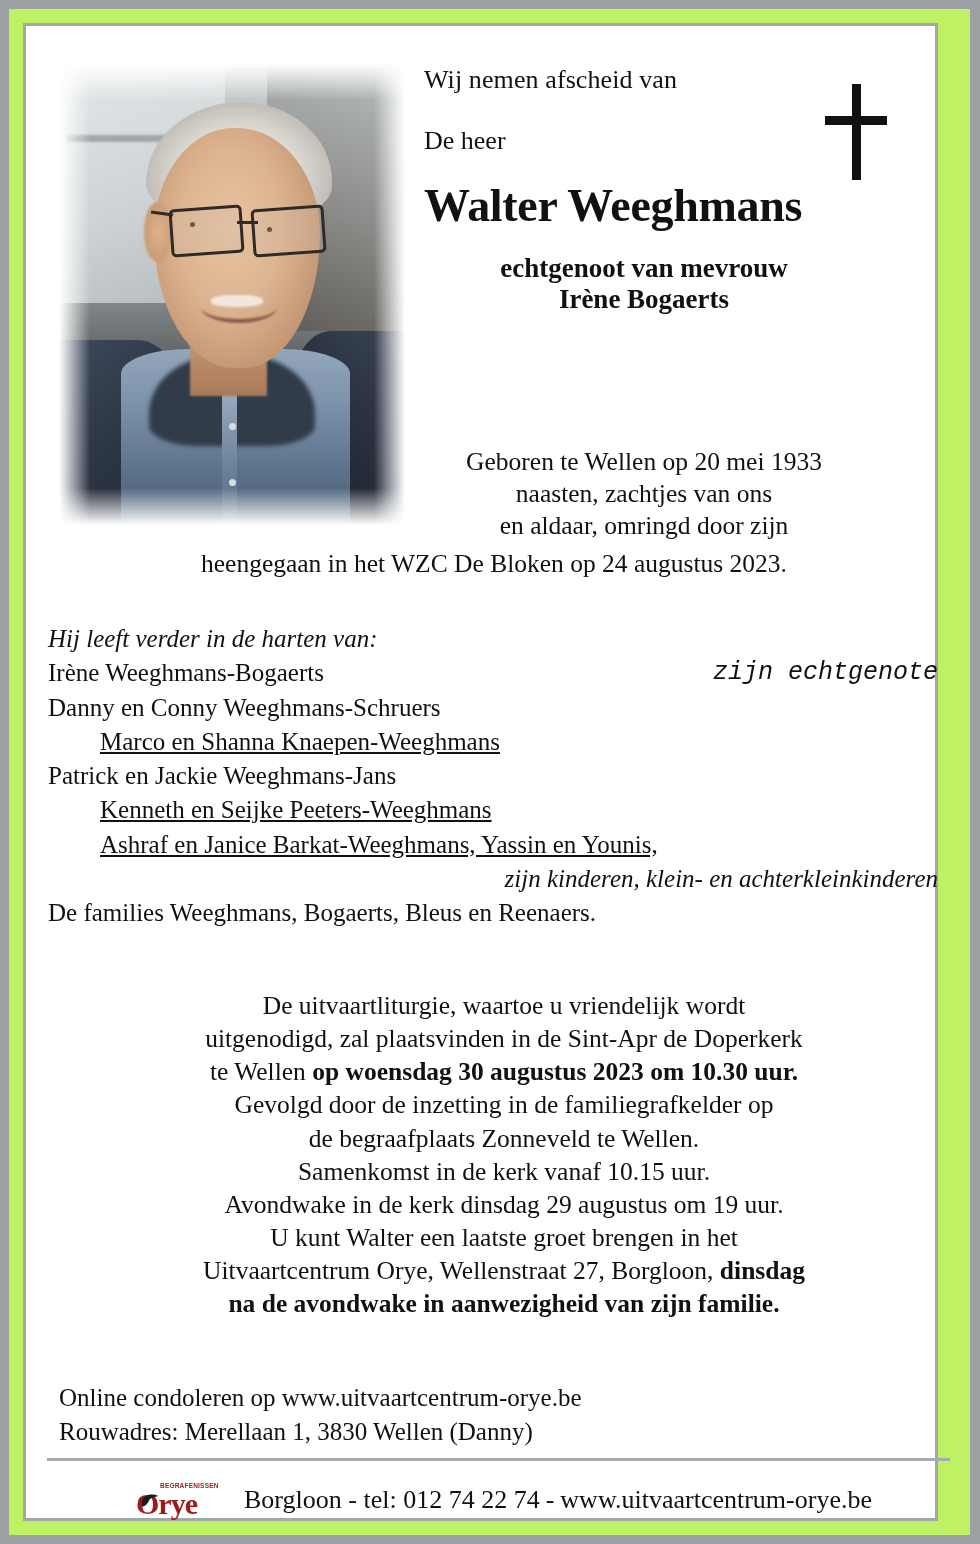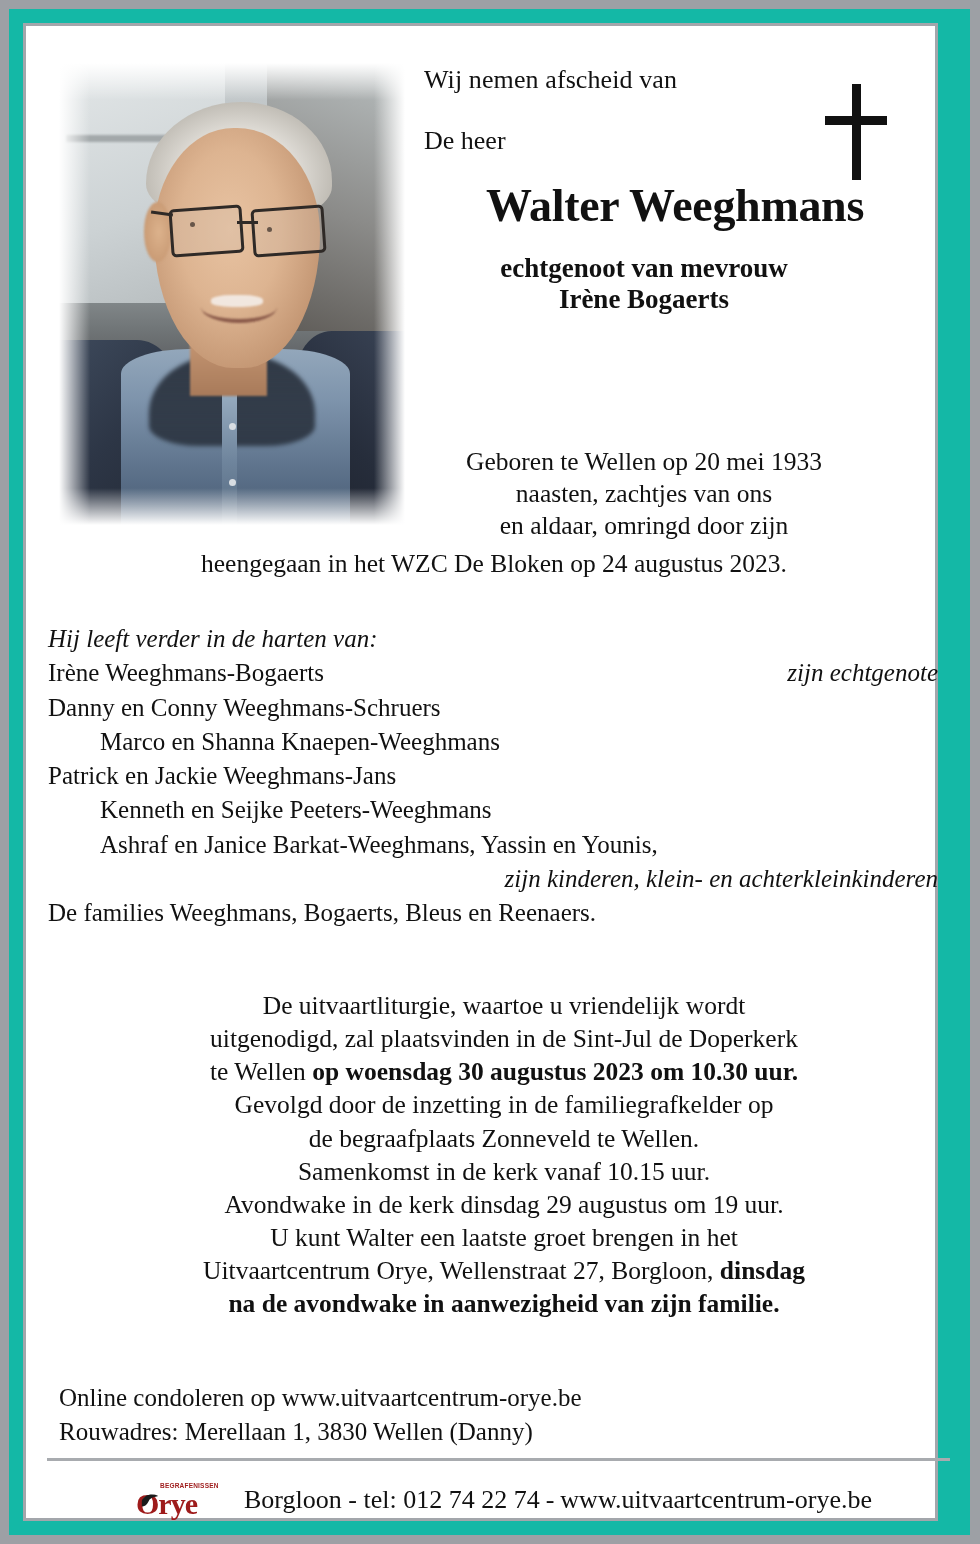--- a/index.html
+++ b/index.html
@@ -22,21 +22,21 @@
     left: 0; top: 0;
     width: 980px;
     height: 1544px;
     background: #9da0a5;           
     box-sizing: border-box;
     padding: 9px 10px 9px 9px;
   }
   .card-white {
     width: 100%;
     height: 100%;
-    background: #14b8a6;
+    background: #bef264;
     box-sizing: border-box;
     padding: 14px 32px 14px 14px;
   }
   .card-inner {
     width: 100%;
     height: 100%;
     background: #ffffff;
     border: 3px solid #a3a6ab;     
     box-sizing: border-box;
     position: relative;
@@ -255,21 +255,21 @@
   .head .title-pre {
     font-size: 26px;
     line-height: 1.05;
     margin: 0 0 28px 0;
   }
   .head .name {
     font-size: 46px;
     font-weight: bold;
     line-height: 1;
     margin: 0 0 24px 0;
-    text-align: right;
+    text-align: left;
     letter-spacing: -.3px;
   }
   .head .spouse {
     font-size: 27px;
     font-weight: bold;
     line-height: 1.16;
     margin: 0;
     text-align: center;
   }
 
@@ -304,22 +304,23 @@
   .family .it { font-style: italic; }
   .family .row {
     position: relative;
     white-space: nowrap;
   }
   .family .row .right {
     position: absolute;
     right: 0;
     top: 0;
     font-style: italic;
-  }
-  .family .indent1 { padding-left: 52px; }
+    font-family: Liberation Mono, monospace;
+  }
+  .family .indent1 { padding-left: 52px; text-decoration: underline; }
   .family .rightline {
     text-align: right;
     font-style: italic;
   }
 
   
   .service {
     position: absolute;
     left: 33px;
     top: 963px;
@@ -473,21 +474,21 @@
           <div class="indent1">Marco en Shanna Knaepen-Weeghmans</div>
           <div>Patrick en Jackie Weeghmans-Jans</div>
           <div class="indent1">Kenneth en Seijke Peeters-Weeghmans</div>
           <div class="indent1">Ashraf en Janice Barkat-Weeghmans, Yassin en Younis,</div>
           <div class="rightline">zijn kinderen, klein- en achterkleinkinderen</div>
           <div>De families Weeghmans, Bogaerts, Bleus en Reenaers.</div>
         </div>
 
         <div class="service">
           <div>De uitvaartliturgie, waartoe u vriendelijk wordt</div>
-          <div>uitgenodigd, zal plaatsvinden in de Sint-Jul de Doperkerk</div>
+          <div>uitgenodigd, zal plaatsvinden in de Sint-Apr de Doperkerk</div>
           <div><span>te Wellen </span><b>op woensdag 30 augustus 2023 om 10.30 uur.</b></div>
           <div>Gevolgd door de inzetting in de familiegrafkelder op</div>
           <div>de begraafplaats Zonneveld te Wellen.</div>
           <div>Samenkomst in de kerk vanaf 10.15 uur.</div>
           <div>Avondwake in de kerk dinsdag 29 augustus om 19 uur.</div>
           <div>U kunt Walter een laatste groet brengen in het</div>
           <div><span>Uitvaartcentrum Orye, Wellenstraat 27, Borgloon, </span><b>dinsdag</b></div>
           <div><b>na de avondwake in aanwezigheid van zijn familie.</b></div>
         </div>
 

